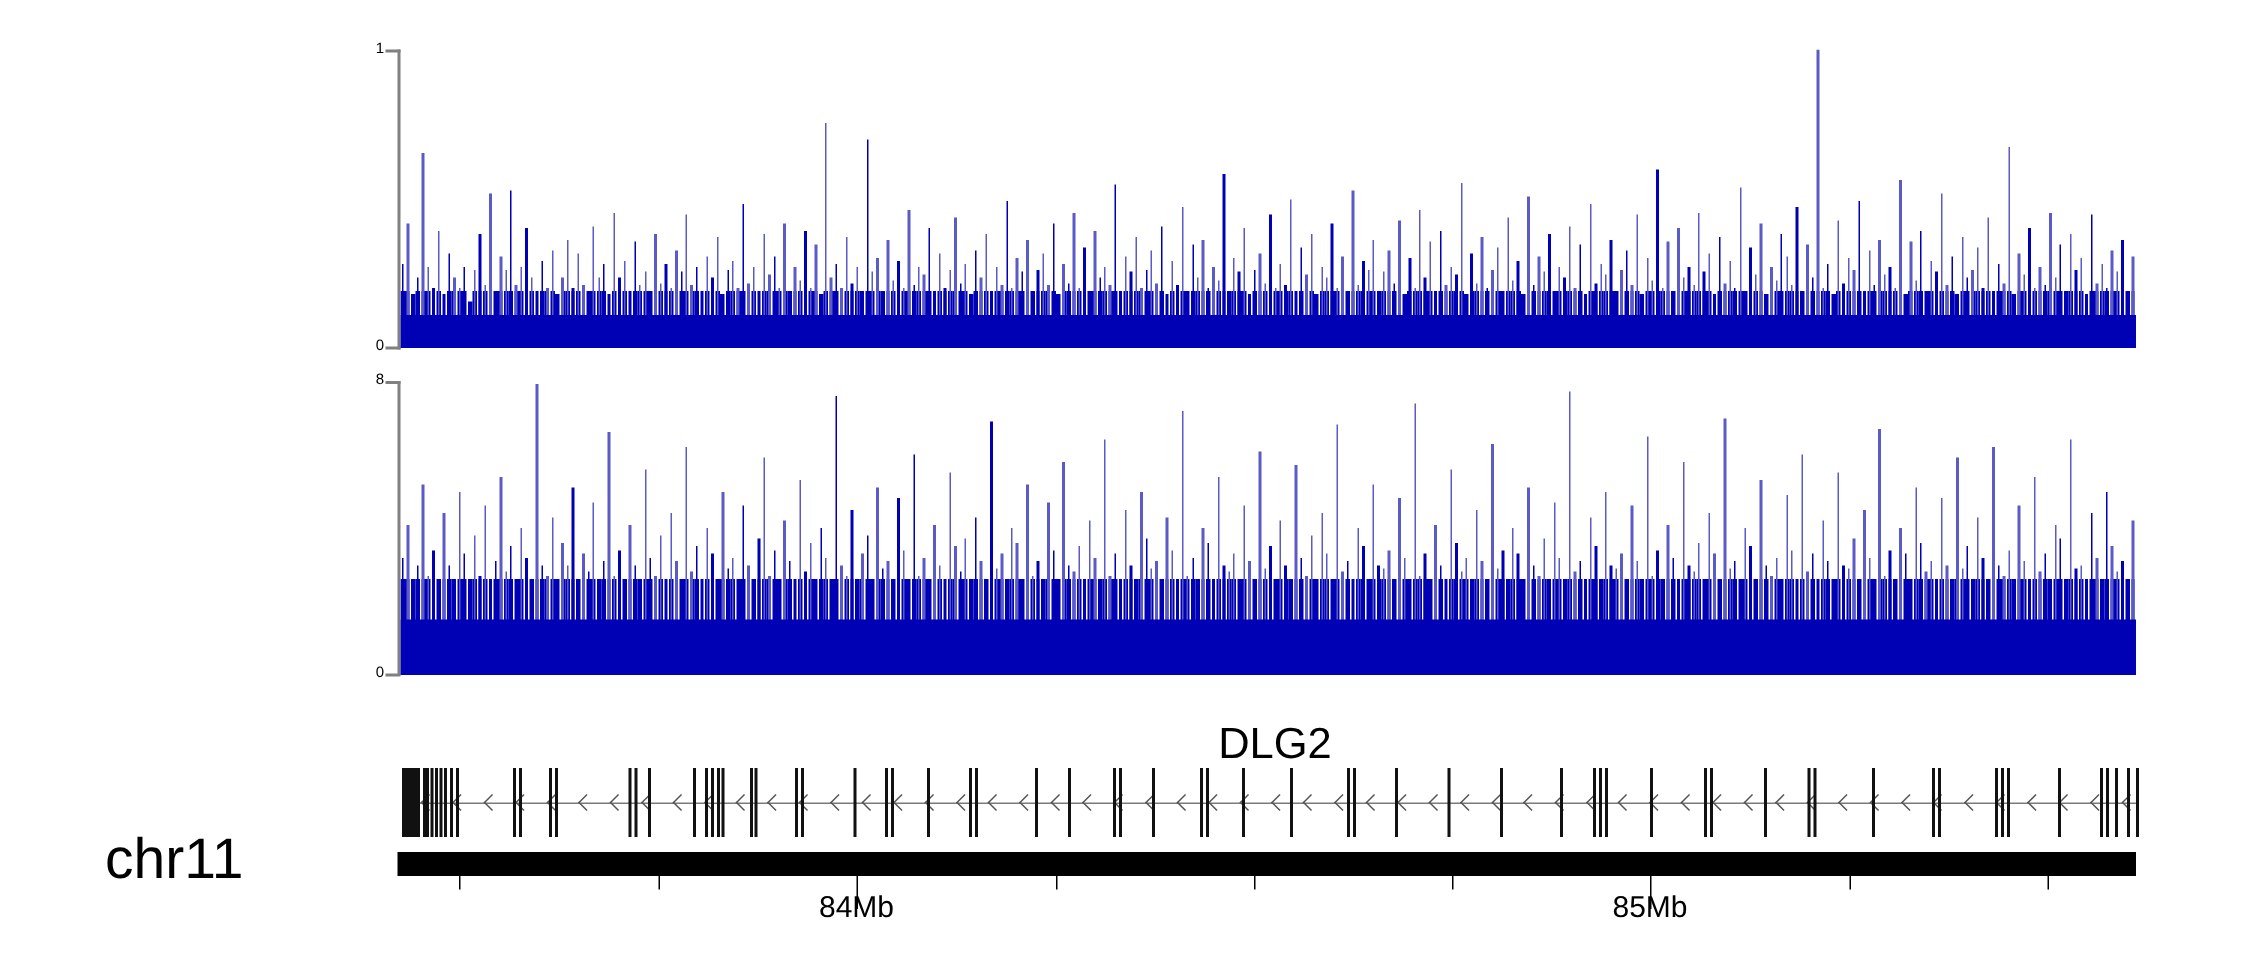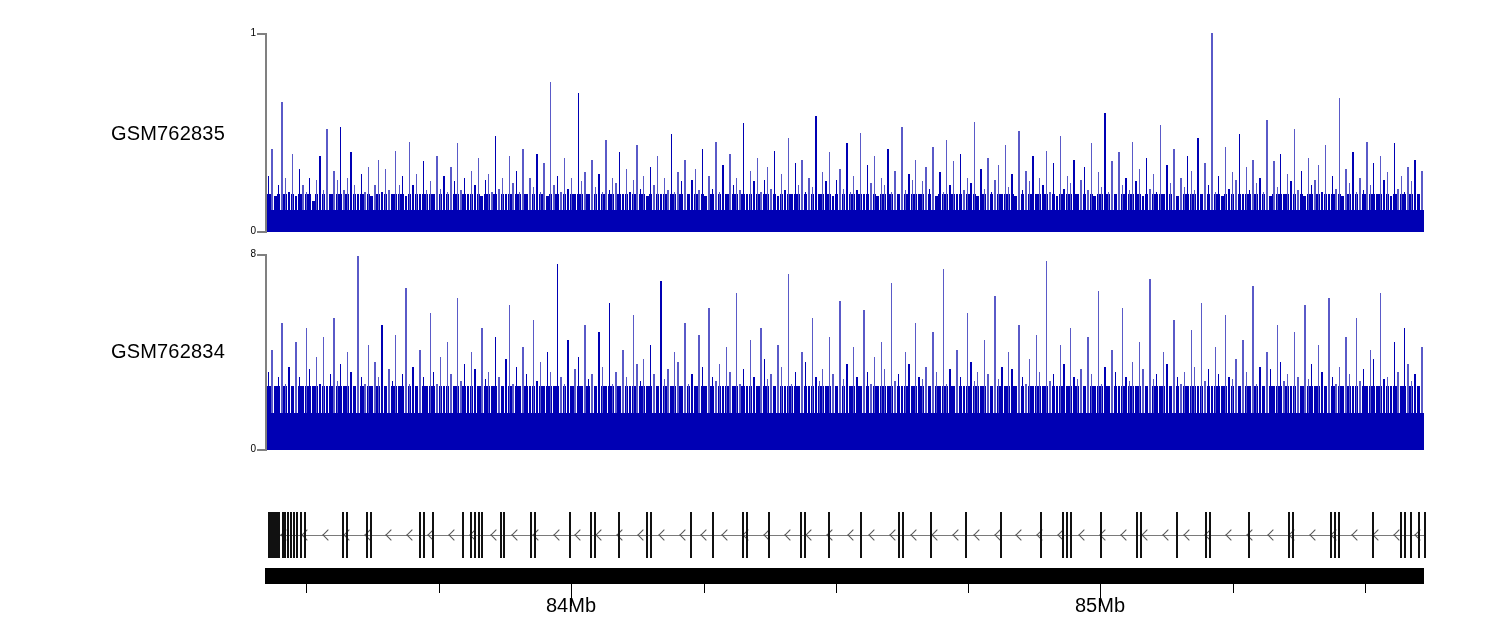--- a/index.html
+++ b/index.html
@@ -45,21 +45,20 @@
   .ruler-lab{position:absolute;font-size:20px;color:#000;
     white-space:nowrap;text-align:center;}
 </style>
 </head>
 <body>
 
 <div class="root">
 
   <div class="track" style="left:0;top:0;width:1500px;height:240px;">
 
-    <div class="track-label" style="left:0px;top:122px;width:225px;">GSM762835</div>
 
     <div class="axis-num" style="left:214px;top:28px;width:42px;">1</div>
     <div class="axis-num" style="left:214px;top:226px;width:42px;">0</div>
 
     <div class="axis-line" style="left:265px;top:33px;width:2px;height:200px;"></div>
     <div class="axis-tick" style="left:257px;top:33px;"></div>
     <div class="axis-tick" style="left:257px;top:231px;"></div>
 
     <div class="plot" id="plot0" style="left:267px;top:33px;width:1157px;height:199px;">
         <div class="bar" style="left:0.00px;width:2.75px;height:37.99px;background:#0000b4;"></div>
@@ -677,21 +676,20 @@
         <div class="bar" style="left:1147.32px;width:1.45px;height:72.36px;background:#0000b4;"></div>
         <div class="bar" style="left:1150.11px;width:2.75px;height:37.99px;background:#0000b4;"></div>
         <div class="bar" style="left:1153.56px;width:2.75px;height:37.99px;background:#0000b4;"></div>
         <div class="bar" style="left:1154.21px;width:1.45px;height:61.51px;background:#5a5ac8;"></div>
         <div class="bar" style="left:0;width:1157px;height:22.03px;background:#0000b4;"></div>
       </div>
   </div>
 
   <div class="track" style="left:0;top:0;width:1500px;height:470px;">
 
-    <div class="track-label" style="left:0px;top:340px;width:225px;">GSM762834</div>
 
     <div class="axis-num" style="left:214px;top:249px;width:42px;">8</div>
     <div class="axis-num" style="left:214px;top:444px;width:42px;">0</div>
 
     <div class="axis-line" style="left:265px;top:254px;width:2px;height:196px;"></div>
     <div class="axis-tick" style="left:257px;top:254px;"></div>
     <div class="axis-tick" style="left:257px;top:449px;"></div>
 
     <div class="plot" id="plot1" style="left:267px;top:254px;width:1157px;height:196px;">
         <div class="bar" style="left:0.00px;width:2.75px;height:63.70px;background:#0000b4;"></div>
@@ -1275,20 +1273,21 @@
         <div class="bar" style="left:1146.67px;width:2.75px;height:63.70px;background:#0000b4;"></div>
         <div class="bar" style="left:1147.32px;width:1.45px;height:75.95px;background:#0000b4;"></div>
         <div class="bar" style="left:1150.11px;width:2.75px;height:63.70px;background:#0000b4;"></div>
         <div class="bar" style="left:1153.56px;width:2.75px;height:63.70px;background:#0000b4;"></div>
         <div class="bar" style="left:1154.21px;width:1.45px;height:102.90px;background:#5a5ac8;"></div>
         <div class="bar" style="left:0;width:1157px;height:36.95px;background:#0000b4;"></div>
       </div>
   </div>
 
   <div class="track" style="left:0;top:0;width:1500px;height:565px;">
+    <div class="gene-name" style="left:700px;top:480px;width:300px;">DLG2</div>
     <div id="gene-axis-host" style="position:absolute;left:0;top:0;width:1500px;height:565px;">
         <div class="gene-axis" style="left:268px;top:535px;width:1156px;"></div>
         <div class="chev" style="left:282px;top:531px;"></div>
         <div class="chev" style="left:303px;top:531px;"></div>
         <div class="chev" style="left:324px;top:531px;"></div>
         <div class="chev" style="left:345px;top:531px;"></div>
         <div class="chev" style="left:366px;top:531px;"></div>
         <div class="chev" style="left:387px;top:531px;"></div>
         <div class="chev" style="left:408px;top:531px;"></div>
         <div class="chev" style="left:429px;top:531px;"></div>
@@ -1408,20 +1407,21 @@
         <div class="exon" style="left:1372px;top:512px;width:2px;height:46px;background:#111111;"></div>
         <div class="exon" style="left:1400px;top:512px;width:2px;height:46px;background:#111111;"></div>
         <div class="exon" style="left:1404px;top:512px;width:2px;height:46px;background:#111111;"></div>
         <div class="exon" style="left:1410px;top:512px;width:2px;height:46px;background:#111111;"></div>
         <div class="exon" style="left:1418px;top:512px;width:2px;height:46px;background:#111111;"></div>
         <div class="exon" style="left:1424px;top:512px;width:2px;height:46px;background:#111111;"></div>
       </div>
   </div>
 
   <div class="track" style="left:0;top:0;width:1500px;height:640px;">
+    <div class="chrom-label" style="left:70px;top:552px;">chr11</div>
     <div class="chrom-bar" style="left:265px;top:568px;width:1159px;height:16px;"></div>
     <div id="ruler-host" style="position:absolute;left:0;top:0;width:1500px;height:640px;">
         <div class="ruler-tick" style="left:306px;top:584px;height:9px;"></div>
         <div class="ruler-tick" style="left:439px;top:584px;height:9px;"></div>
         <div class="ruler-tick" style="left:704px;top:584px;height:9px;"></div>
         <div class="ruler-tick" style="left:836px;top:584px;height:9px;"></div>
         <div class="ruler-tick" style="left:968px;top:584px;height:9px;"></div>
         <div class="ruler-tick" style="left:1233px;top:584px;height:9px;"></div>
         <div class="ruler-tick" style="left:1365px;top:584px;height:9px;"></div>
         <div class="ruler-tick" style="left:571px;top:584px;height:22px;"></div>

